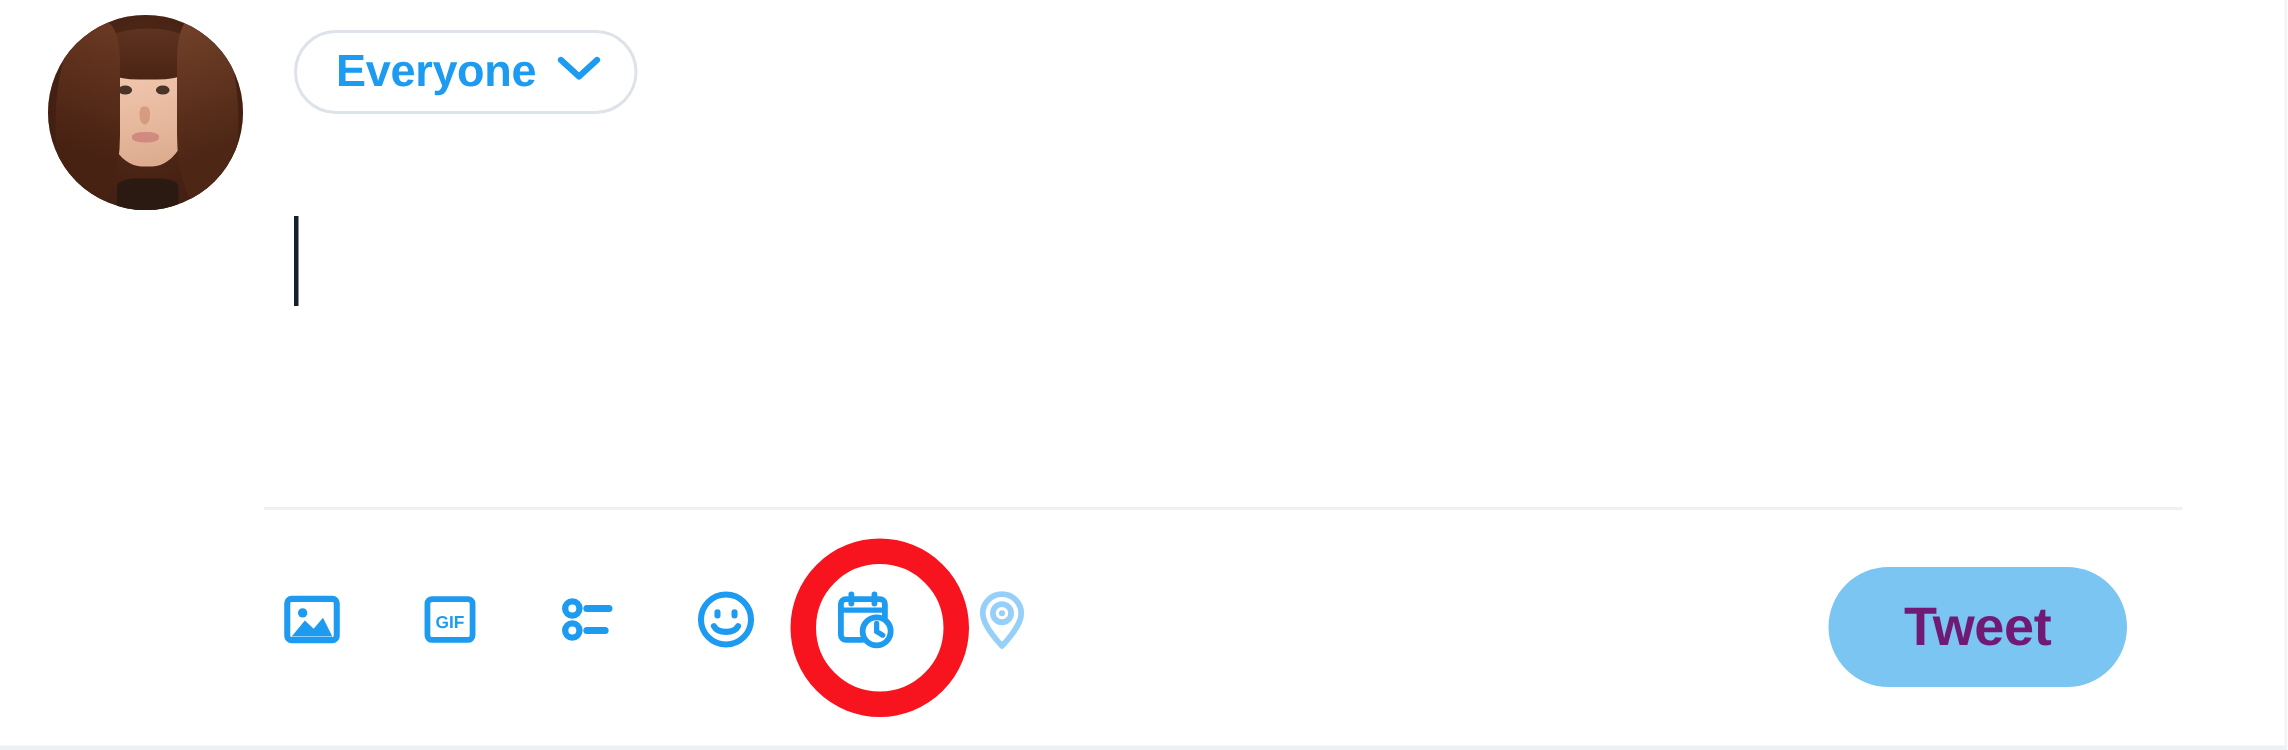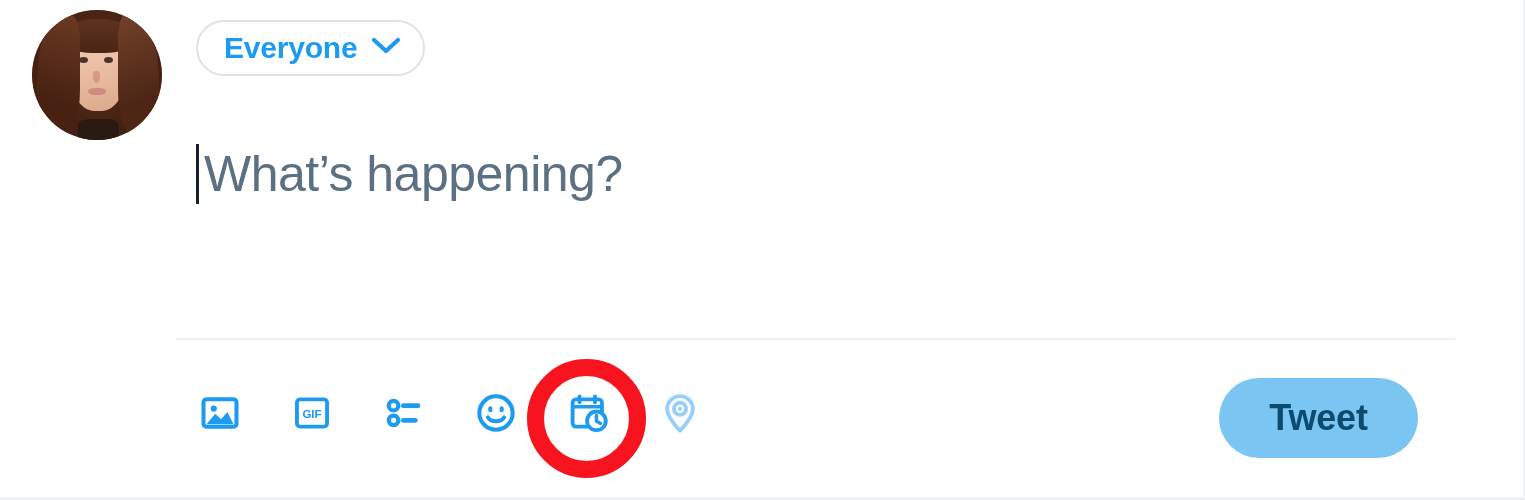--- a/index.html
+++ b/index.html
@@ -163,21 +163,21 @@
   .divider {
     position: absolute;
     left: 176px; top: 338px;
     width: 1279px; height: 2px;
     background: #eef1f3;
   }
 
   
   .toolbar {
     position: absolute;
-    left: 196px; top: 390px;
+    left: 184px; top: 390px;
     display: flex;
     align-items: center;
     gap: 44px;
   }
   .tool-btn {
     width: 48px; height: 48px;
     display: flex;
     align-items: center;
     justify-content: center;
     border: none;
@@ -199,21 +199,21 @@
   }
 
   
   .tweet-btn {
     position: absolute;
     right: 105px; top: 378px;
     width: 199px; height: 80px;
     border: none;
     border-radius: 999px;
     background: #7ac5f2;
-    color: #0c4a6e;
+    color: #701a75;
     font-family: "Liberation Sans", sans-serif;
     font-size: 36px;
     font-weight: bold;
     letter-spacing: -0.2px;
     cursor: pointer;
     display: flex;
     align-items: center;
     justify-content: center;
   }
 </style>
@@ -241,21 +241,20 @@
     <span class="audience-label">Everyone</span>
     <span class="chev">
       <svg width="30" height="20" viewBox="0 0 30 20" aria-hidden="true">
         <path d="M3 4 L15 15 L27 4" fill="none" stroke="#1d9bf0" stroke-width="4.2" stroke-linecap="round" stroke-linejoin="round"></path>
       </svg>
     </span>
   </div>
 
   <div class="editor-area">
     <div class="caret"></div>
-    <div class="placeholder">What’s happening?</div>
   </div>
 
 
   <div class="divider"></div>
 
   <div class="toolbar">
 
     <button class="tool-btn">
       <span>
         <svg width="44" height="44" viewBox="0 0 24 24" aria-hidden="true">

